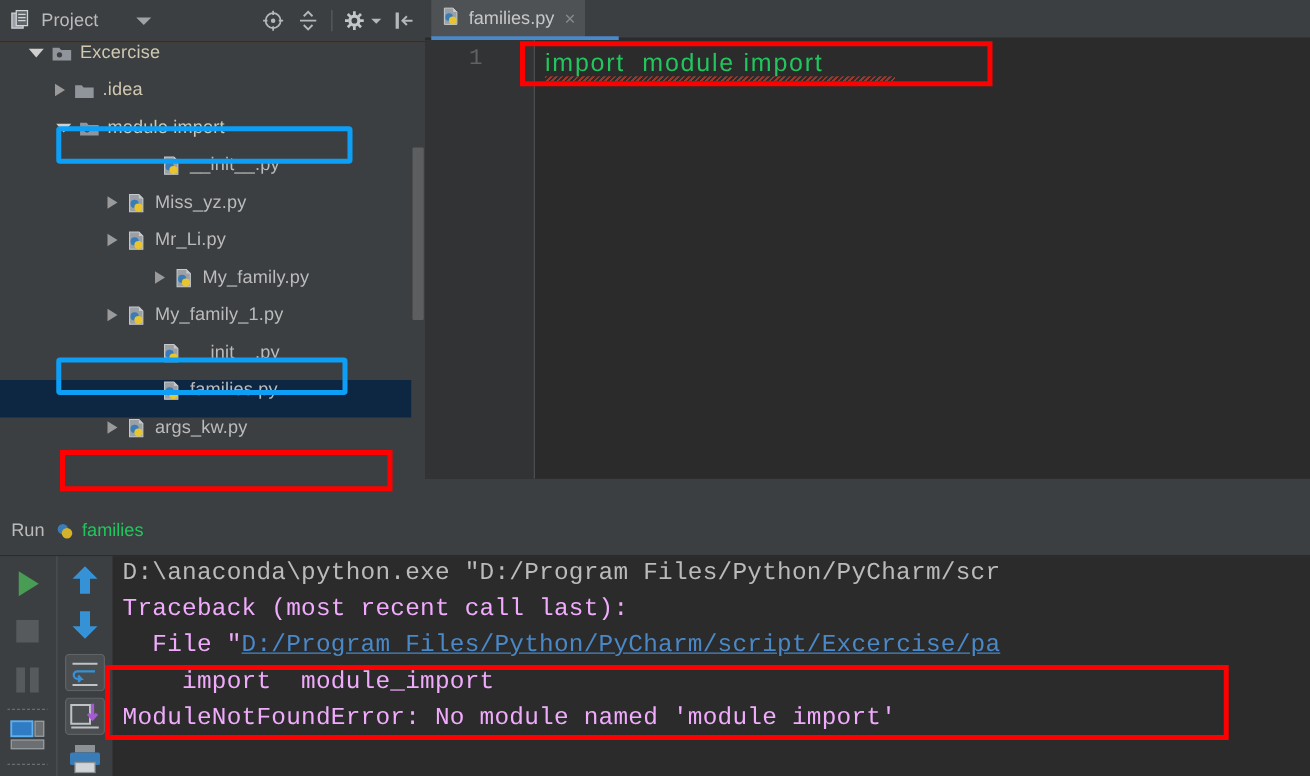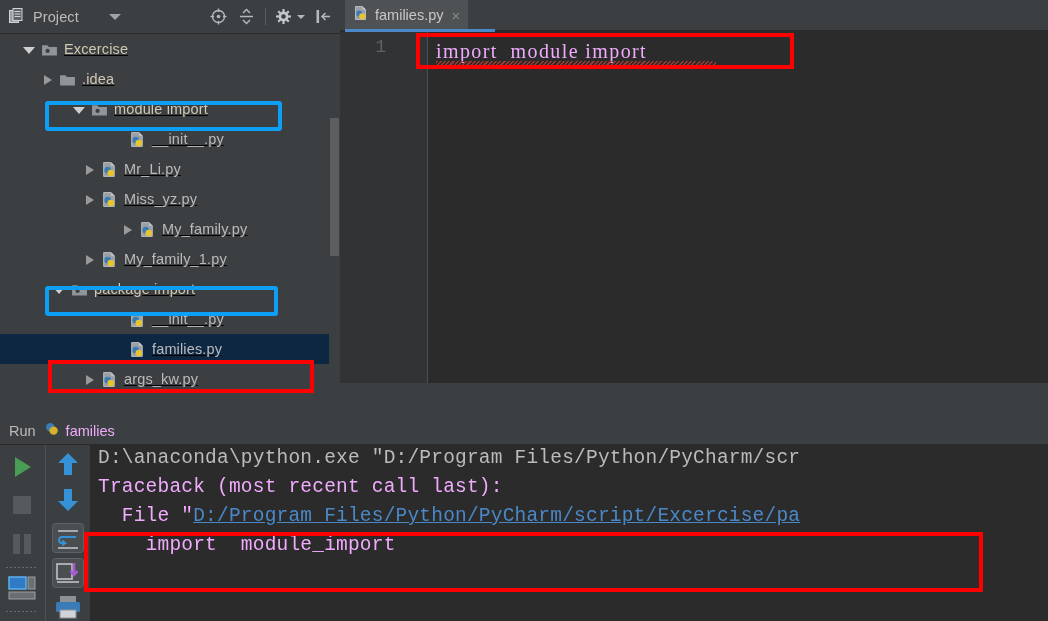--- a/index.html
+++ b/index.html
@@ -35,23 +35,22 @@
   }
   .tb-ico { width: 19px; height: 19px; display: block; }
   .divider-v { width: 1px; height: 17px; background: #5a5d5f; }
 
   
   #tree {
     position: absolute; left: 0; top: 34px; width: 340px; height: 383px;
     background: #3c3f41; overflow: hidden;
   }
   .trow {
-    position: relative; height: 30px; display: flex; align-items: center;
+    position: relative; height: 30px; display: flex; 
     white-space: nowrap;
-    text-decoration: underline;
   }
   .trow.selected { background: #0d2742; }
   .trow .tw-arrow {
     width: 15px; height: 15px; flex: 0 0 15px; position: relative;
   }
   .tw-arrow.closed::after {
     content: ""; position: absolute; left: 4px; top: 3px;
     border-top: 5.5px solid transparent; border-bottom: 5.5px solid transparent;
     border-left: 8px solid #9a9a9a;
   }
@@ -107,46 +106,46 @@
   #gutter .lineno {
     position: absolute; right: 42px; top: 5px;
     color: #606366; font-family: "Liberation Mono", monospace; font-size: 18px;
   }
   #gutter-edge {
     position: absolute; left: 87px; top: 0; width: 1px; height: 351px;
     background: #4b4e50;
   }
   #code-line {
     position: absolute; left: 96px; top: 8px;
-    font-family: Liberation Serif, serif; font-size: 20px;
-    color: #f0abfc; letter-spacing: 1.4px; white-space: pre;
+    font-family: Liberation Sans, sans-serif; font-size: 20px;
+    color: #22c55e; letter-spacing: 1.4px; white-space: pre;
   }
   #code-squiggle {
     position: absolute; left: 96px; top: 29px; width: 280px; height: 4px;
     background-image:
       repeating-linear-gradient(135deg, #a0392f 0 1.5px, transparent 1.5px 3px);
     opacity: .95;
   }
   #editor-bottom-strip {
     position: absolute; left: 0; top: 383px; width: 708px; height: 34px;
     background: #3c3f41;
   }
 
   
   #run-panel {
     position: absolute; left: 0; top: 417px; width: 1048px; height: 204px;
     background: #3c3f41;
   }
   #run-header {
     position: absolute; left: 0; top: 0; width: 1048px; height: 28px;
-    display: flex; align-items: center; padding-left: 9px;
+    display: flex; align-items: flex-start; padding-left: 9px;
     background: #3c3f41; border-bottom: 1px solid #2b2b2b;
   }
   #run-header .rh-text { color: #bbbbbb; font-size: 14.5px; }
-  #run-header .rh-name { color: #f0abfc; font-size: 14.5px; margin-left: 6px; }
+  #run-header .rh-name { color: #22c55e; font-size: 14.5px; margin-left: 6px; }
   #run-icons-a {
     position: absolute; left: 0; top: 28px; width: 44px; height: 176px;
     background: #3c3f41;
   }
   #run-icons-b {
     position: absolute; left: 45px; top: 28px; width: 45px; height: 176px;
     background: #3c3f41; border-left: 1px solid #4e5153;
   }
   .ricon { position: absolute; display: block; }
   .dotted-sep {
@@ -256,21 +255,21 @@
         </div>
         <div class="trow" style="padding-left: 40px;">
           <span class="tw-arrow closed"></span>
           <span style="display: flex; margin-left: 4px;">
             <svg class="ticon" viewBox="0 0 16 16">
       <path d="M1 4 h5 l1.4 1.6 H15 v8 H1 z" fill="#8f959a"></path>
     </svg>
           </span>
           <span class="tlabel folder">.idea</span>
         </div>
-        <div class="trow" style="padding-left: 72px;">
+        <div class="trow" style="padding-left: 44px;">
           <span class="tw-arrow open"></span>
           <span style="display: flex; margin-left: 4px;">
             <svg class="ticon" viewBox="0 0 16 16">
       <path d="M1 4 h5 l1.4 1.6 H15 v8 H1 z" fill="#8f959a"></path>
       <circle cx="6.2" cy="9.3" r="2" fill="#3c3f41"></circle>
     </svg>
           </span>
           <span class="tlabel folder">module import</span>
         </div>
         <div class="trow" style="padding-left: 110px;">
@@ -288,33 +287,33 @@
         <div class="trow" style="padding-left: 82px;">
           <span class="tw-arrow closed"></span>
           <span style="display: flex; margin-left: 4px;">
             <svg class="ticon" viewBox="0 0 16 16">
       <path d="M2.5 1.5 h7 l3 3 v10 h-10 z" fill="#9aa0a6" stroke="#c6cacd" stroke-width="0.8"></path>
       <path d="M9.5 1.5 v3 h3 z" fill="#c6cacd"></path>
       <circle cx="6.3" cy="8.6" r="3.1" fill="#3a7cb8"></circle>
       <circle cx="9.2" cy="11.3" r="3.1" fill="#e8c42e"></circle>
     </svg>
           </span>
-          <span class="tlabel">Mr_Li.py</span>
+          <span class="tlabel">Miss_yz.py</span>
         </div>
         <div class="trow" style="padding-left: 82px;">
           <span class="tw-arrow closed"></span>
           <span style="display: flex; margin-left: 4px;">
             <svg class="ticon" viewBox="0 0 16 16">
       <path d="M2.5 1.5 h7 l3 3 v10 h-10 z" fill="#9aa0a6" stroke="#c6cacd" stroke-width="0.8"></path>
       <path d="M9.5 1.5 v3 h3 z" fill="#c6cacd"></path>
       <circle cx="6.3" cy="8.6" r="3.1" fill="#3a7cb8"></circle>
       <circle cx="9.2" cy="11.3" r="3.1" fill="#e8c42e"></circle>
     </svg>
           </span>
-          <span class="tlabel">Miss_yz.py</span>
+          <span class="tlabel">Mr_Li.py</span>
         </div>
         <div class="trow" style="padding-left: 120px;">
           <span class="tw-arrow closed"></span>
           <span style="display: flex; margin-left: 4px;">
             <svg class="ticon" viewBox="0 0 16 16">
       <path d="M2.5 1.5 h7 l3 3 v10 h-10 z" fill="#9aa0a6" stroke="#c6cacd" stroke-width="0.8"></path>
       <path d="M9.5 1.5 v3 h3 z" fill="#c6cacd"></path>
       <circle cx="6.3" cy="8.6" r="3.1" fill="#3a7cb8"></circle>
       <circle cx="9.2" cy="11.3" r="3.1" fill="#e8c42e"></circle>
     </svg>
@@ -325,30 +324,20 @@
           <span class="tw-arrow closed"></span>
           <span style="display: flex; margin-left: 4px;">
             <svg class="ticon" viewBox="0 0 16 16">
       <path d="M2.5 1.5 h7 l3 3 v10 h-10 z" fill="#9aa0a6" stroke="#c6cacd" stroke-width="0.8"></path>
       <path d="M9.5 1.5 v3 h3 z" fill="#c6cacd"></path>
       <circle cx="6.3" cy="8.6" r="3.1" fill="#3a7cb8"></circle>
       <circle cx="9.2" cy="11.3" r="3.1" fill="#e8c42e"></circle>
     </svg>
           </span>
           <span class="tlabel">My_family_1.py</span>
-        </div>
-        <div class="trow" style="padding-left: 52px;">
-          <span class="tw-arrow open"></span>
-          <span style="display: flex; margin-left: 4px;">
-            <svg class="ticon" viewBox="0 0 16 16">
-      <path d="M1 4 h5 l1.4 1.6 H15 v8 H1 z" fill="#8f959a"></path>
-      <circle cx="6.2" cy="9.3" r="2" fill="#3c3f41"></circle>
-    </svg>
-          </span>
-          <span class="tlabel folder">package import</span>
         </div>
         <div class="trow" style="padding-left: 110px;">
           <span class="tw-arrow "></span>
           <span style="display: flex; margin-left: 4px;">
             <svg class="ticon" viewBox="0 0 16 16">
       <path d="M2.5 1.5 h7 l3 3 v10 h-10 z" fill="#9aa0a6" stroke="#c6cacd" stroke-width="0.8"></path>
       <path d="M9.5 1.5 v3 h3 z" fill="#c6cacd"></path>
       <circle cx="6.3" cy="8.6" r="3.1" fill="#3a7cb8"></circle>
       <circle cx="9.2" cy="11.3" r="3.1" fill="#e8c42e"></circle>
     </svg>
@@ -490,20 +479,21 @@
           <rect x="5" y="15" width="16" height="8" fill="#cfd4d8" stroke="#8c9196"></rect>
         </svg>
       </span>
     </div>
 
     <div id="console">
         <div class="cline c-normal" style="top: 2px;">D:\anaconda\python.exe "D:/Program Files/Python/PyCharm/scr</div>
         <div class="cline c-error" style="top: 31px;">Traceback (most recent call last):</div>
         <div class="cline" style="top: 60px;"><span class="c-error">  File "</span><span class="c-link">D:/Program Files/Python/PyCharm/script/Excercise/pa</span></div>
         <div class="cline c-error" style="top: 89px;">    import  module_import</div>
+        <div class="cline c-error" style="top: 118px;">ModuleNotFoundError: No module named 'module import'</div>
       </div>
   </div>
 
   <div class="anno anno-blue" style="left:45px; top:101px; width:237px; height:30px;"></div>
   <div class="anno anno-blue" style="left:45px; top:286px; width:233px; height:30px;"></div>
   <div class="anno anno-red" style="left:48px; top:360px; width:266px; height:33px;"></div>
   <div class="anno anno-red" style="left:416px; top:33px; width:378px; height:36px;"></div>
   <div class="anno anno-red" style="left:84px; top:532px; width:899px; height:60px;"></div>
 
 </div>

